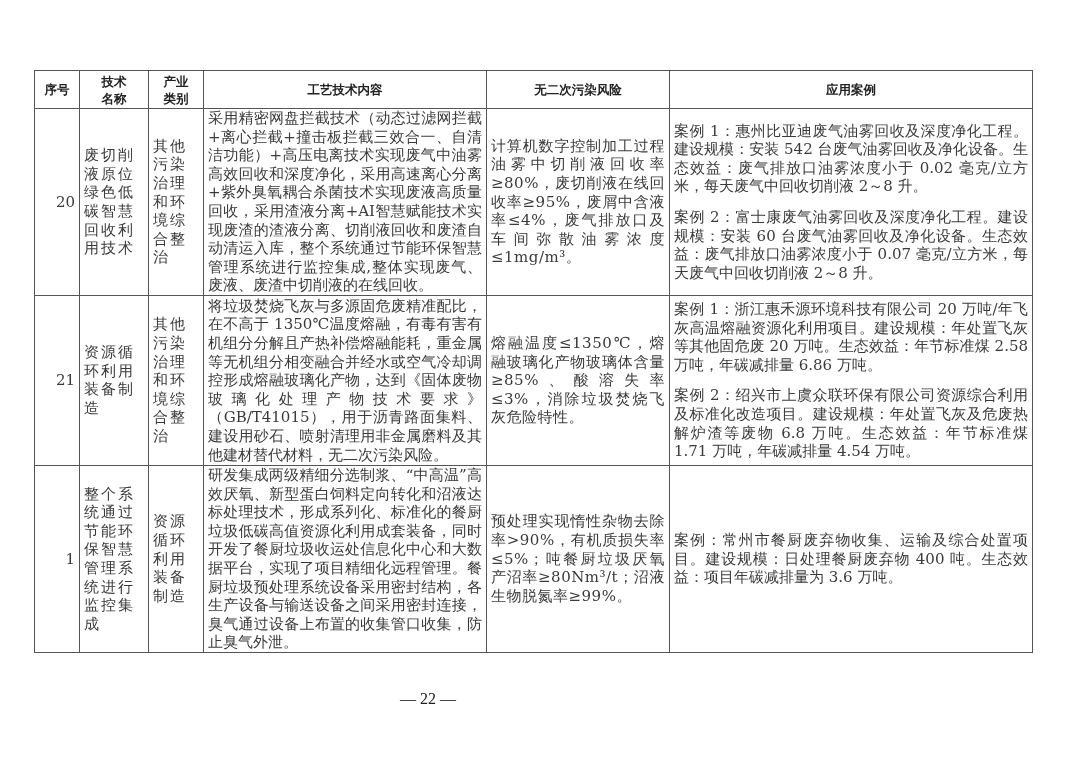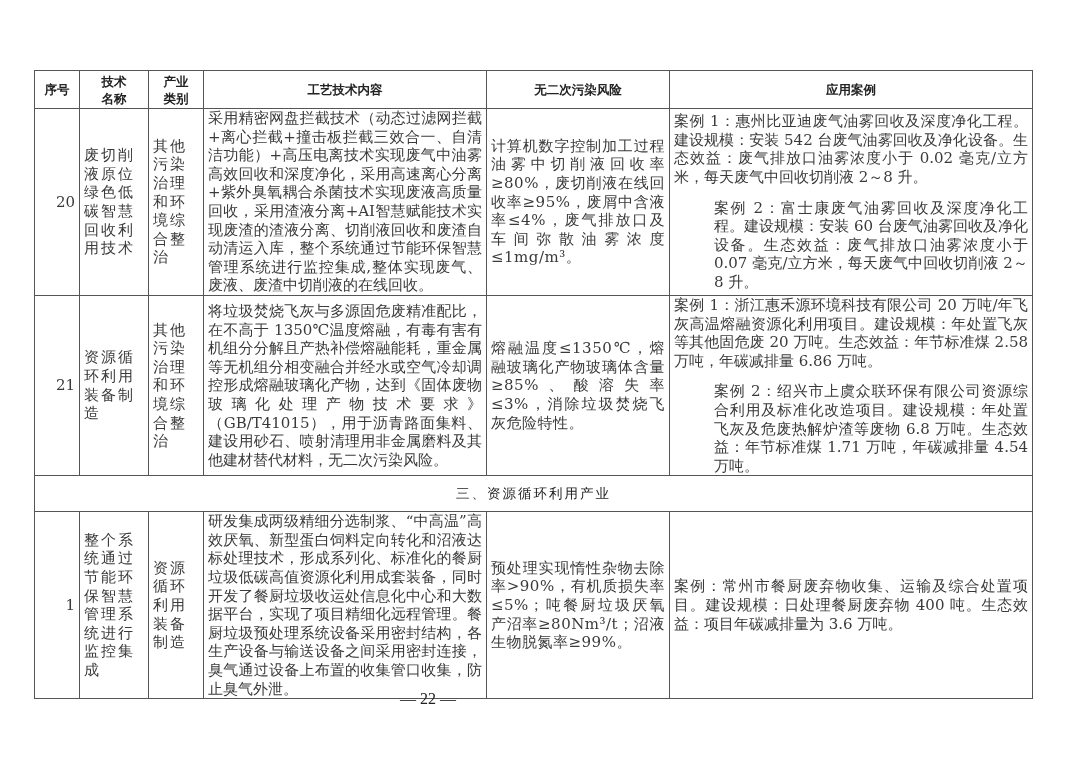--- a/index.html
+++ b/index.html
@@ -9,21 +9,21 @@
                 border-collapse: collapse; table-layout: fixed; }
     table.doc td, table.doc th { border: 1.2px solid #555; padding: 0 4px;
                 font-size: 15px; line-height: 18.6px; color: #3a3a3a; vertical-align: middle; }
     table.doc th { font-family: "DejaVu Sans", "Liberation Sans", sans-serif; font-weight: bold;
                    font-size: 12.5px; line-height: 17px; color: #222; text-align: center; height: 37px; padding: 0; }
     td.num { text-align: right; font-size: 12px; color: #222; }
     td.name, td.cat { text-align: left; padding-left: 6px; letter-spacing: 2px; line-height: 21px; border-radius: 25px; }
     td.proc, td.param, td.cases { text-align: justify; }
     td.param { letter-spacing: 0.5px; }
     td.cases p { margin: 0; }
-    td.cases p + p { margin-top: 12px; margin-left: 40px; }
+    td.cases p + p { margin-top: 12px; }
     tr.section td { text-align: center; font-size: 13.5px; letter-spacing: 2px; height: 35px; color: #222; }
     .page-num { position: absolute; left: 0; width: 856px; top: 690px; text-align: center;
                 font-size: 16px; color: #222; font-family: "Liberation Serif", serif; }
   </style>
 </head>
 <body>
 
 <table class="doc">
   <colgroup>
     <col style="width:45px">
@@ -59,23 +59,20 @@
       <td class="num">21</td>
       <td class="name">资源循环利用装备制造</td>
       <td class="cat">其他污染治理和环境综合整治</td>
       <td class="proc">将垃圾焚烧飞灰与多源固危废精准配比，在不高于 1350℃温度熔融，有毒有害有机组分分解且产热补偿熔融能耗，重金属等无机组分相变融合并经水或空气冷却调控形成熔融玻璃化产物，达到《固体废物玻璃化处理产物技术要求》（GB/T41015），用于沥青路面集料、建设用砂石、喷射清理用非金属磨料及其他建材替代材料，无二次污染风险。</td>
       <td class="param">熔融温度≤1350℃，熔融玻璃化产物玻璃体含量≥85%、酸溶失率≤3%，消除垃圾焚烧飞灰危险特性。</td>
       <td class="cases">
         <p>案例 1：浙江惠禾源环境科技有限公司 20 万吨/年飞灰高温熔融资源化利用项目。建设规模：年处置飞灰等其他固危废 20 万吨。生态效益：年节标准煤 2.58 万吨，年碳减排量 6.86 万吨。</p>
         <p>案例 2：绍兴市上虞众联环保有限公司资源综合利用及标准化改造项目。建设规模：年处置飞灰及危废热解炉渣等废物 6.8 万吨。生态效益：年节标准煤 1.71 万吨，年碳减排量 4.54 万吨。</p>
       </td>
     </tr>
-    <tr class="section">
-      <td colspan="6">三、资源循环利用产业</td>
-    </tr>
     <tr style="height:174px">
       <td class="num">1</td>
       <td class="name">整个系统通过节能环保智慧管理系统进行监控集成</td>
       <td class="cat">资源循环利用装备制造</td>
       <td class="proc">研发集成两级精细分选制浆、“中高温”高效厌氧、新型蛋白饲料定向转化和沼液达标处理技术，形成系列化、标准化的餐厨垃圾低碳高值资源化利用成套装备，同时开发了餐厨垃圾收运处信息化中心和大数据平台，实现了项目精细化远程管理。餐厨垃圾预处理系统设备采用密封结构，各生产设备与输送设备之间采用密封连接，臭气通过设备上布置的收集管口收集，防止臭气外泄。</td>
       <td class="param">预处理实现惰性杂物去除率&gt;90%，有机质损失率≤5%；吨餐厨垃圾厌氧产沼率≥80Nm³/t；沼液生物脱氮率≥99%。</td>
       <td class="cases">
         <p>案例：常州市餐厨废弃物收集、运输及综合处置项目。建设规模：日处理餐厨废弃物 400 吨。生态效益：项目年碳减排量为 3.6 万吨。</p>
       </td>
     </tr>

